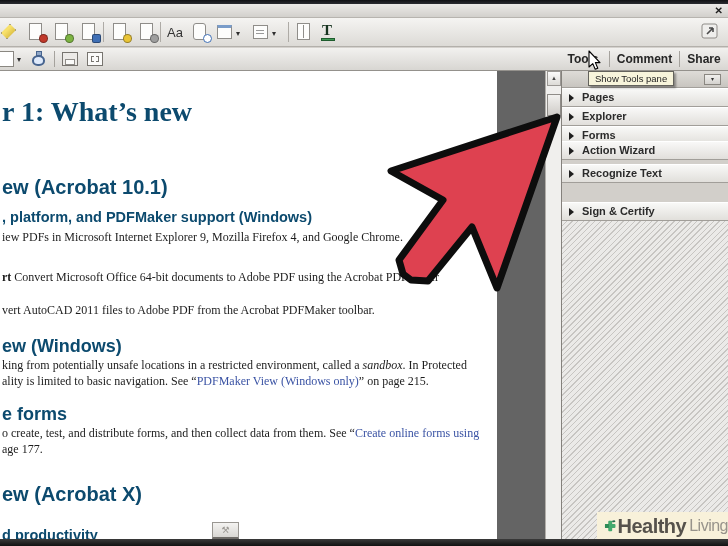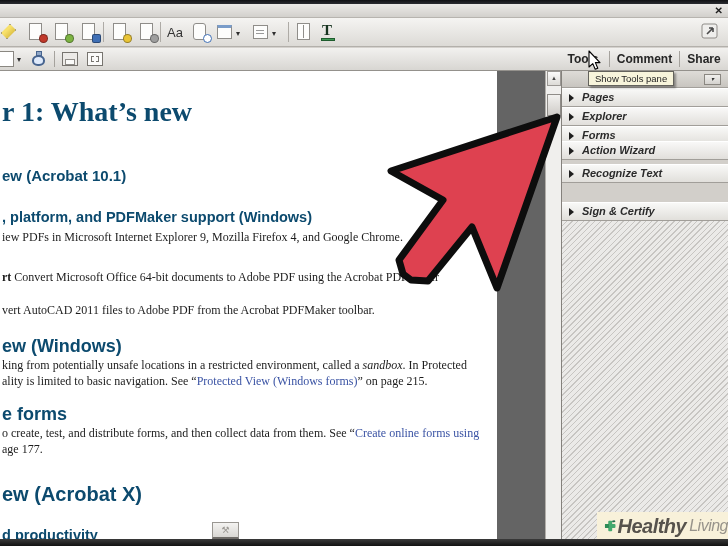--- a/index.html
+++ b/index.html
@@ -45,21 +45,21 @@
   .scrollbar { position:absolute; left:545px; top:0; width:16px; height:468px;
     background:#f0efed; border-left:1px solid #b2afaa; }
   .scroll-up { position:absolute; left:1px; top:0; width:14px; height:15px;
     background:linear-gradient(#fbfbfa,#dddbd7); border:1px solid #9b9894; font-size:6px;
     color:#444; text-align:center; line-height:13px; }
   .scroll-thumb { position:absolute; left:1px; top:23px; width:14px; height:22px;
     background:linear-gradient(#f2f1ef,#cfccc8); border:1px solid #8f8c88; }
 
   
   .panel { position:absolute; left:561px; top:0; width:167px; height:468px;
-    border-left:1px solid #84817c; background:#d2cfca;font-style:italic; }
+    border-left:1px solid #84817c; background:#d2cfca; }
   .panel-head { position:absolute; left:0; top:0; width:167px; height:17px;
     background:linear-gradient(#dedcd8,#c8c5c0); border-bottom:1px solid #a3a09b; }
   .panel-opt { position:absolute; right:8px; top:3px; width:17px; height:11px;
     border:1px solid #8a8781; background:linear-gradient(#f0efed,#d4d2ce);
     font-size:6px; color:#333; text-align:center; line-height:9px; }
   .prow { position:absolute; left:0; width:167px; height:19px;
     background:linear-gradient(#fafaf9,#e1dfdb); border-bottom:1px solid #a19e99;
     box-shadow:inset 0 1px 0 #ffffff; }
   .prow .tri { position:absolute; left:7px; top:6px; width:0; height:0;
     border-left:5px solid #1e1e1e; border-top:4px solid transparent;
@@ -189,28 +189,28 @@
     <span class="sep-v2" style="left:609px"></span>
     <span class="navbtn" style="left:612px;width:65px">Comment</span>
     <span class="sep-v2" style="left:679px"></span>
     <span class="navbtn" style="left:682px;width:44px">Share</span>
   </div>
 
   <div class="content">
 
     <div class="page">
       <div class="dline sans-b" style="top:25px;font-family:'Liberation Serif',serif;font-size:28px">r 1: What’s new</div>
-      <div class="dline sans-b" style="top:96px;font-size:15px">ew (Acrobat 10.1)</div>
+      <div class="dline sans-b" style="top:105px;font-size:20px">ew (Acrobat 10.1)</div>
       <div class="dline sans-b" style="top:138px;font-size:14.5px">, platform, and PDFMaker support (Windows)</div>
       <div class="dline serif" style="top:159px">iew PDFs in Microsoft Internet Explorer 9, Mozilla Firefox 4, and Google Chrome.</div>
       <div class="dline serif" style="top:199px"><b>rt</b><span>  Convert Microsoft Office 64-bit documents to Adobe PDF using the Acrobat PDFMaker</span></div>
       <div class="dline serif" style="top:232px">vert AutoCAD 2011 files to Adobe PDF from the Acrobat PDFMaker toolbar.</div>
       <div class="dline serif" style="top:287px"><span>king from potentially unsafe locations in a restricted environment, called a </span><i>sandbox</i><span>. In Protected</span></div>
       <div class="dline sans-b" style="top:265px;font-size:18px">ew (Windows)</div>
-      <div class="dline serif" style="top:303px"><span>ality is limited to basic navigation. See “</span><span class="link">Protected View (Windows forms)</span><span>” on page 215.</span></div>
+      <div class="dline serif" style="top:303px"><span>ality is limited to basic navigation. See “</span><span class="link">PDFMaker View (Windows only)</span><span>” on page 215.</span></div>
       <div class="dline sans-b" style="top:333px;font-size:18px">e forms</div>
       <div class="dline serif" style="top:355px"><span>o create, test, and distribute forms, and then collect data from them. See “</span><span class="link">Create online forms using</span></div>
       <div class="dline serif" style="top:371px">age 177.</div>
       <div class="dline sans-b" style="top:412px;font-size:20px">ew (Acrobat X)</div>
       <div class="dline sans-b" style="top:456px;font-size:14.5px">d productivity</div>
       <div class="embedded-btn">⚒</div>
     </div>
 
     <div class="surround"></div>
 

